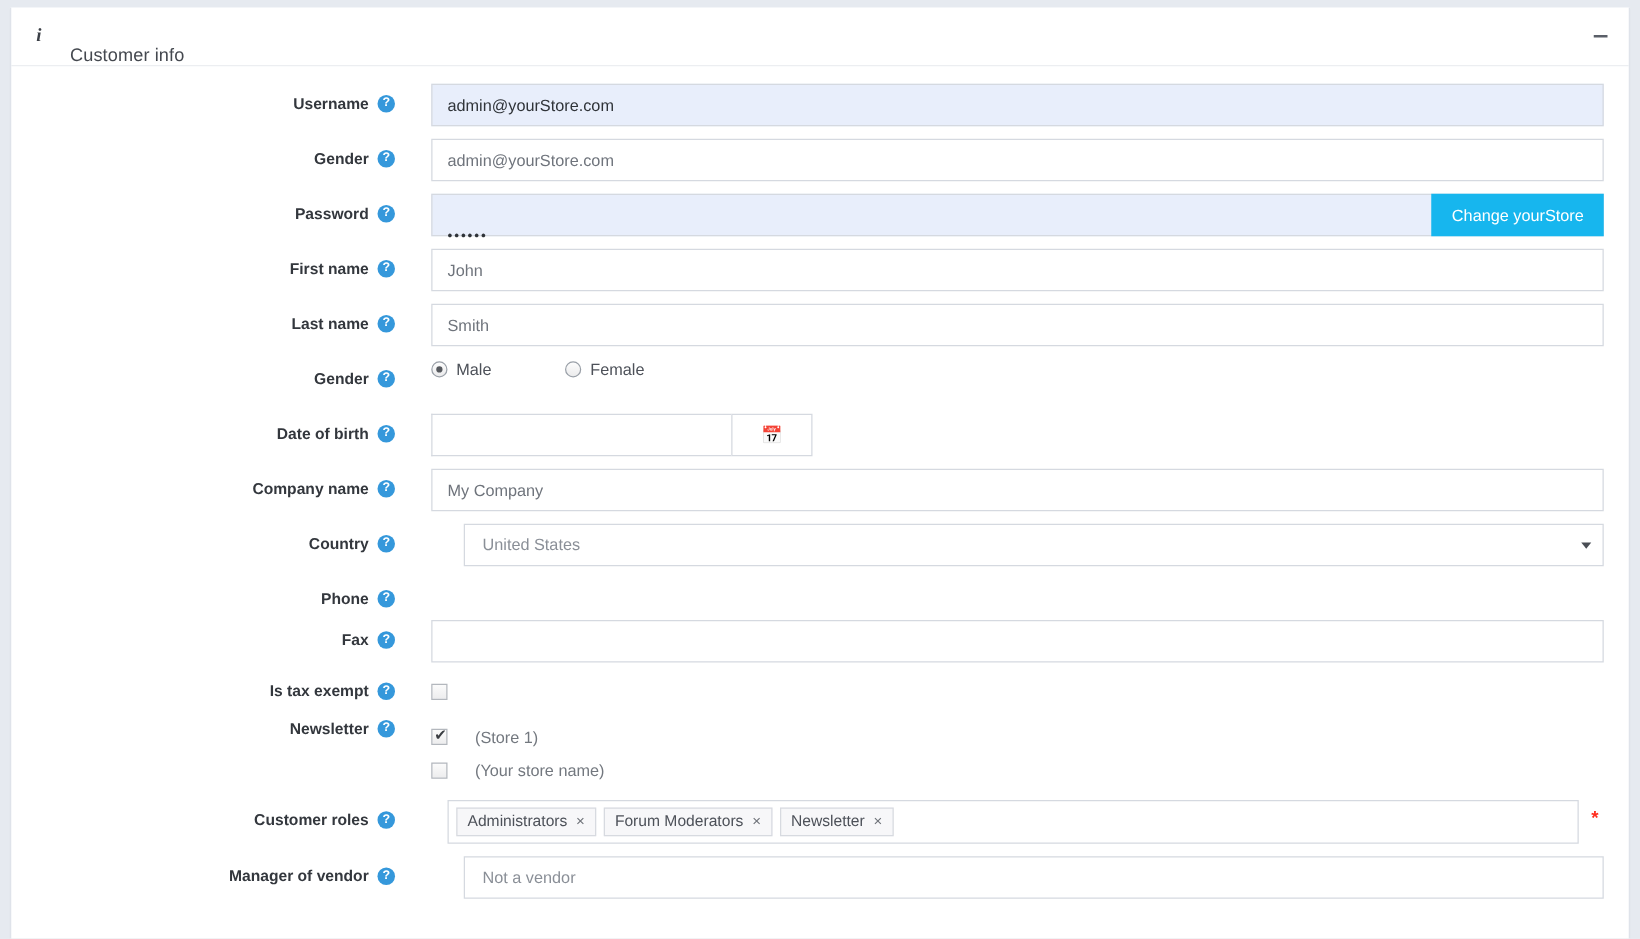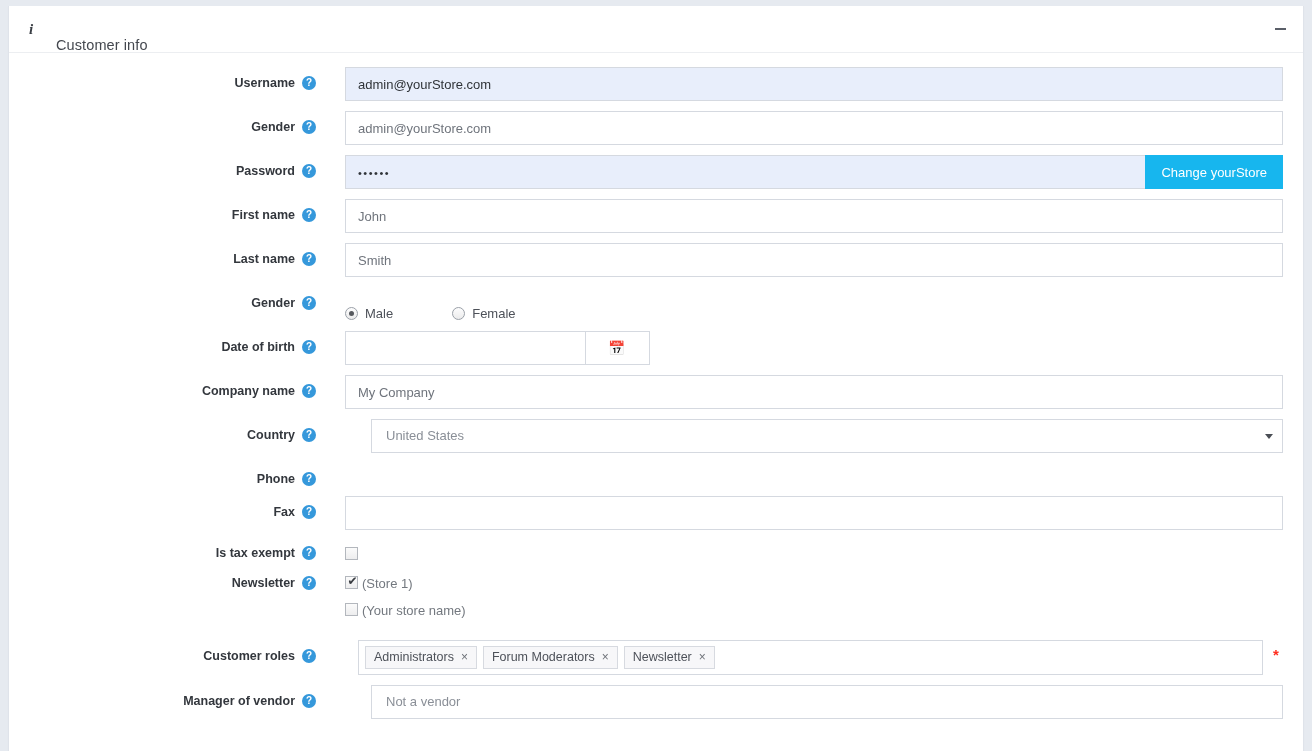--- a/index.html
+++ b/index.html
@@ -121,21 +121,21 @@
 
   .inp {
     display: block;
     width: 100%;
     height: 34px;
     border: 1px solid #d5d9e0;
     background: #ffffff;
     font-family: "Liberation Sans", sans-serif;
     font-size: 13px;
     color: #6f747c;
-    padding: 0 12px;
+    padding: 16px 12px;
     outline: none;
     border-radius: 0;
   }
   .inp::placeholder { color: #8a8f97; }
   .inp.autofill {
     background: #e8eefb;
     color: #2f3338;
     border-color: #d5d9e0;
   }
   .pw-dots {
@@ -157,21 +157,21 @@
     color: #ffffff;
     font-family: "Liberation Sans", sans-serif;
     font-size: 13px;
     padding: 0 16px;
     cursor: pointer;
   }
 
   
   .radio-row {
     display: flex;
-    align-items: flex-end;
+    align-items: flex-start;
     height: 34px;
     gap: 16px;
     padding-top: 1px;
   }
   .radio-item {
     display: flex; align-items: center; gap: 7px;
     cursor: pointer;
     font-size: 13px;
     color: #4d5159;
   }
@@ -246,21 +246,21 @@
   .cbx.on::after {
     content: "✔";
     position: absolute;
     left: 0px; top: -3px;
     font-size: 12px;
     color: #3a3d42;
     line-height: 14px;
     width: 13px;
     text-align: center;
   }
-  .cb-row { display: flex; gap: 4px; height: 24px; }
+  .cb-row { display: flex; align-items: center; gap: 22px; height: 24px; }
   .cb-label { font-size: 13px; color: #73787f; }
   .cb-group { padding-top: 6px; }
   .cb-group .cb-row { height: 27px; }
   .cb-single { padding-top: 7px; display: flex; align-items: center; }
 
   
   .tag-row { display: flex; align-items: flex-start; padding-left: 13px; }
   .tagbox {
     flex: 1;
     min-height: 34px;

